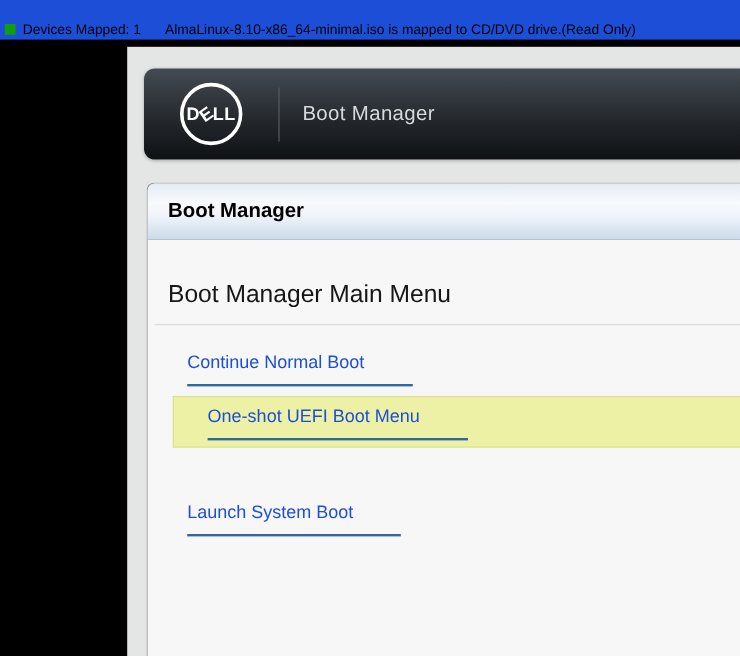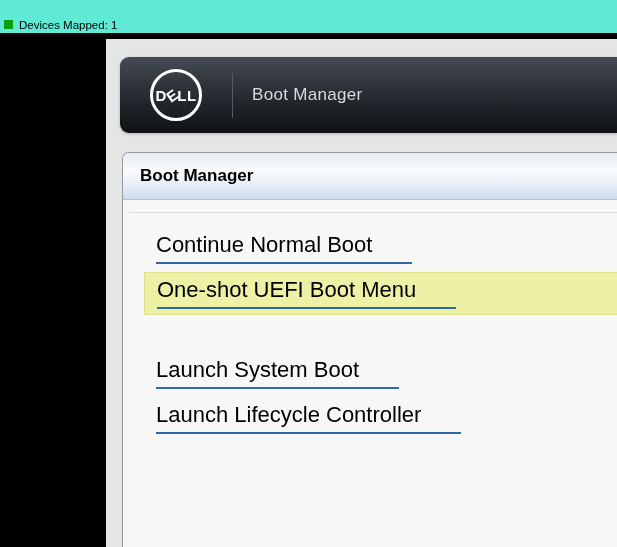--- a/index.html
+++ b/index.html
@@ -8,21 +8,21 @@
     width: 617px; height: 547px;
     position: relative;
     overflow: hidden;
     font-family: "Liberation Sans", sans-serif;
     background: #000;
   }
 
   
   .top-bar {
     position: absolute; top: 0; left: 0; right: 0; height: 33px;
-    background: #5eead4;
+    background: #1d4ed8;
     display: flex; align-items: flex-end;
     padding: 0 0 2px 4px;
     font-size: 11.5px; color: #000;
     z-index: 5;
   }
   .green-square {
     width: 9px; height: 9px; background: #0e9e0e;
     margin: 0 6px 2px 0; flex: none;
   }
   .mapped-label { margin-bottom: 0; white-space: nowrap; }
@@ -84,70 +84,69 @@
   .rule { height: 1px; background: #dadada; margin: 12px 0 0 6px; }
 
   
   .menu { margin-top: 6px; }
   .menu-row {
     height: 45px; margin-left: 33px;
     display: flex; align-items: flex-end;
   }
   .menu-link {
     display: inline-block;
-    font-size: 22px; line-height: 20px; color: #000000;
+    font-size: 15px; line-height: 20px; color: #1d4ed8;
     padding: 0 40px 7px 0;
     border-bottom: 2px solid #2e69a6;
     cursor: pointer; white-space: nowrap;
   }
   .menu-row.highlight {
     margin-left: 21px; margin-top: 8px; height: 43px;
-    padding-left: 12px;
+    padding-left: 28px;
     background: #edf1a5;
     border: 1px solid #dde18d; border-right: none;
   }
   .menu-row.highlight .menu-link { margin-bottom: 5px; }
   .group-spacer { height: 29px; }
 </style>
 </head>
 <body>
 
 <div class="top-bar">
   <span class="green-square"></span>
   <span class="mapped-label">Devices Mapped: 1</span>
+  <span class="mapping-msg">AlmaLinux-8.10-x86_64-minimal.iso is mapped to CD/DVD drive.(Read Only)</span>
 </div>
 
 <div class="screen">
   <div class="gray-bg"></div>
 
   <div class="dell-bar">
     <div class="dell-logo">
       <span class="ltr">D</span>
         <span class="ltr tilted">E</span>
         <span class="ltr">L</span>
         <span class="ltr">L</span>
     </div>
     <div class="bar-divider"></div>
     <div class="bar-title">Boot Manager</div>
   </div>
 
   <div class="panel">
     <div class="panel-header">Boot Manager</div>
 
+    <div class="main-title">Boot Manager Main Menu</div>
     <div class="rule"></div>
 
     <div class="menu">
       <div class="menu-row">
         <span class="menu-link">Continue Normal Boot</span>
       </div>
       <div class="menu-row highlight">
         <span class="menu-link">One-shot UEFI Boot Menu</span>
       </div>
       <div class="group-spacer"></div>
       <div class="menu-row">
         <span class="menu-link">Launch System Boot</span>
       </div>
-      <div class="menu-row">
-        <span class="menu-link">Launch Lifecycle Controller</span>
-      </div>
     </div>
   </div>
 </div>
 
 </body></html>

